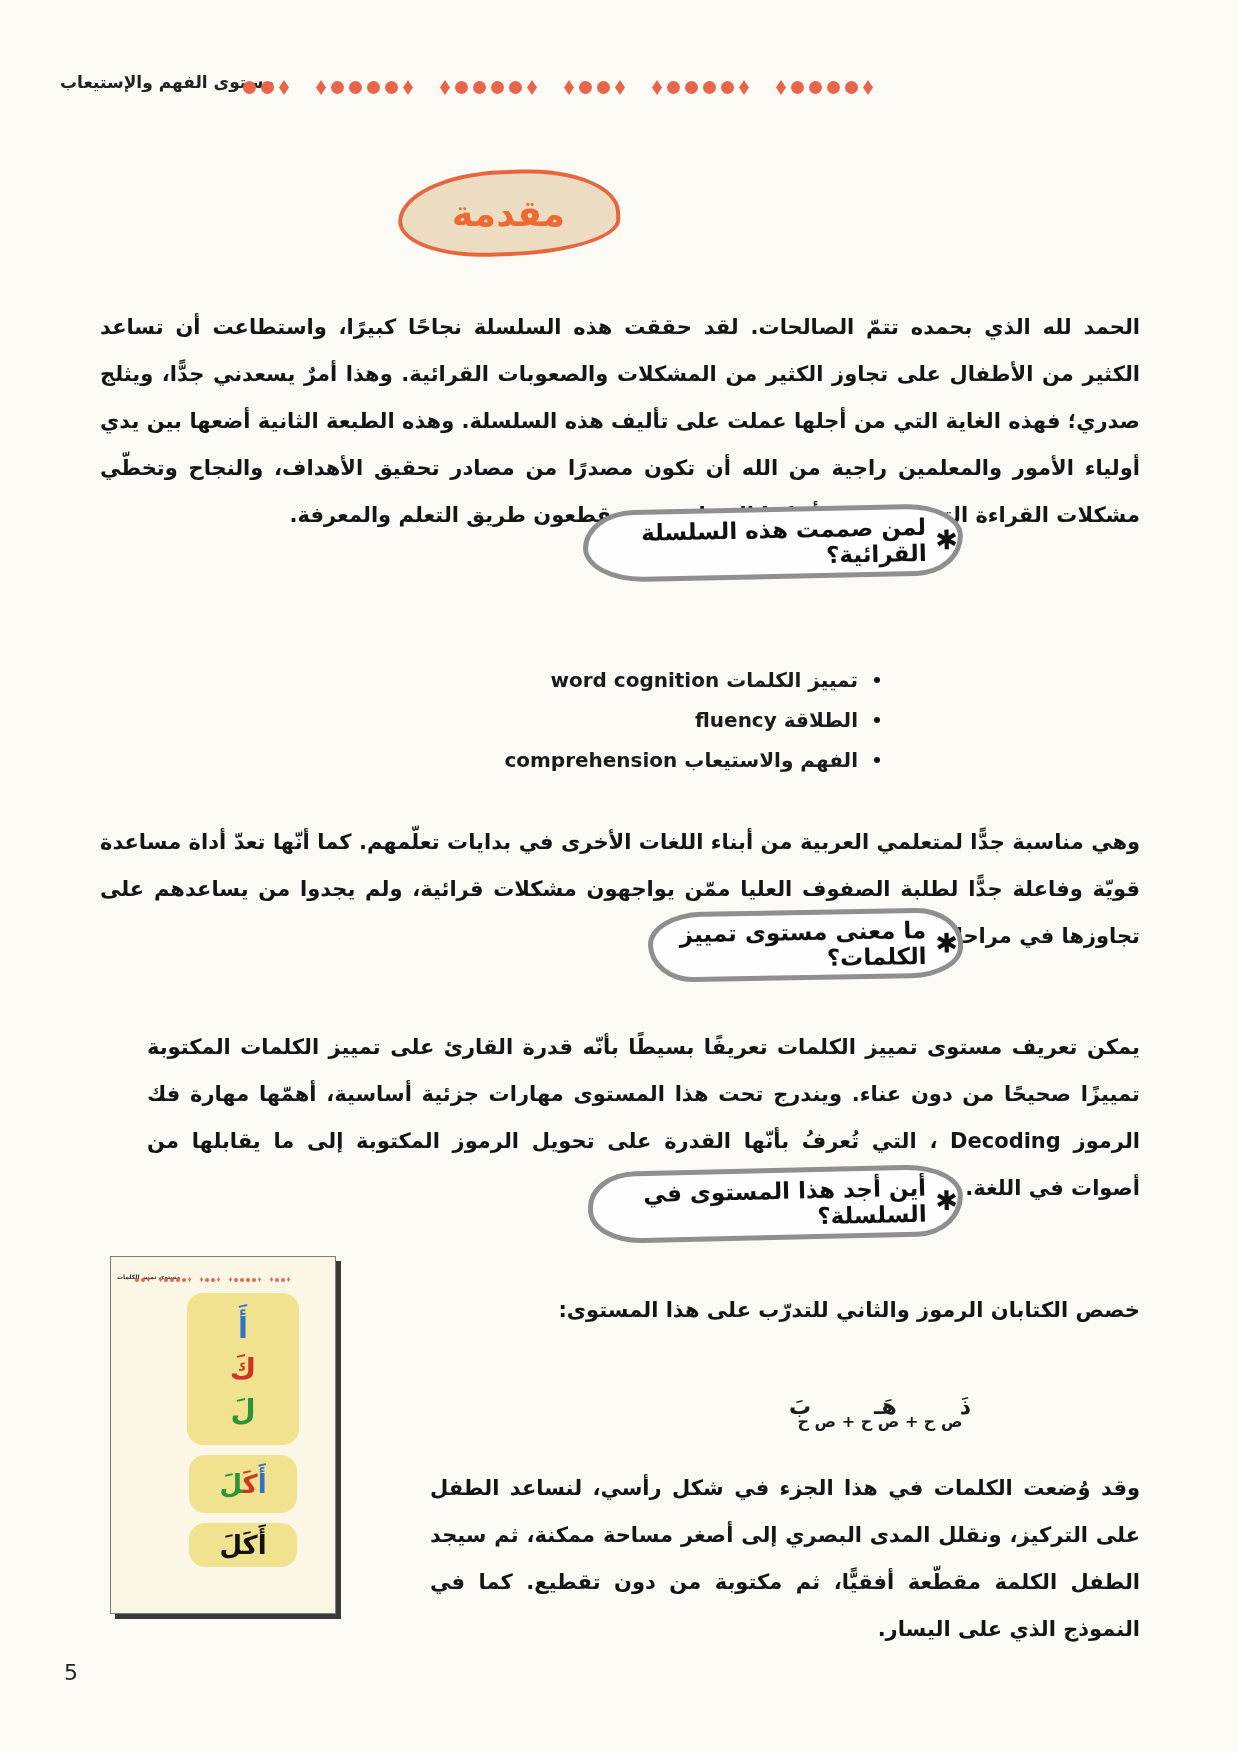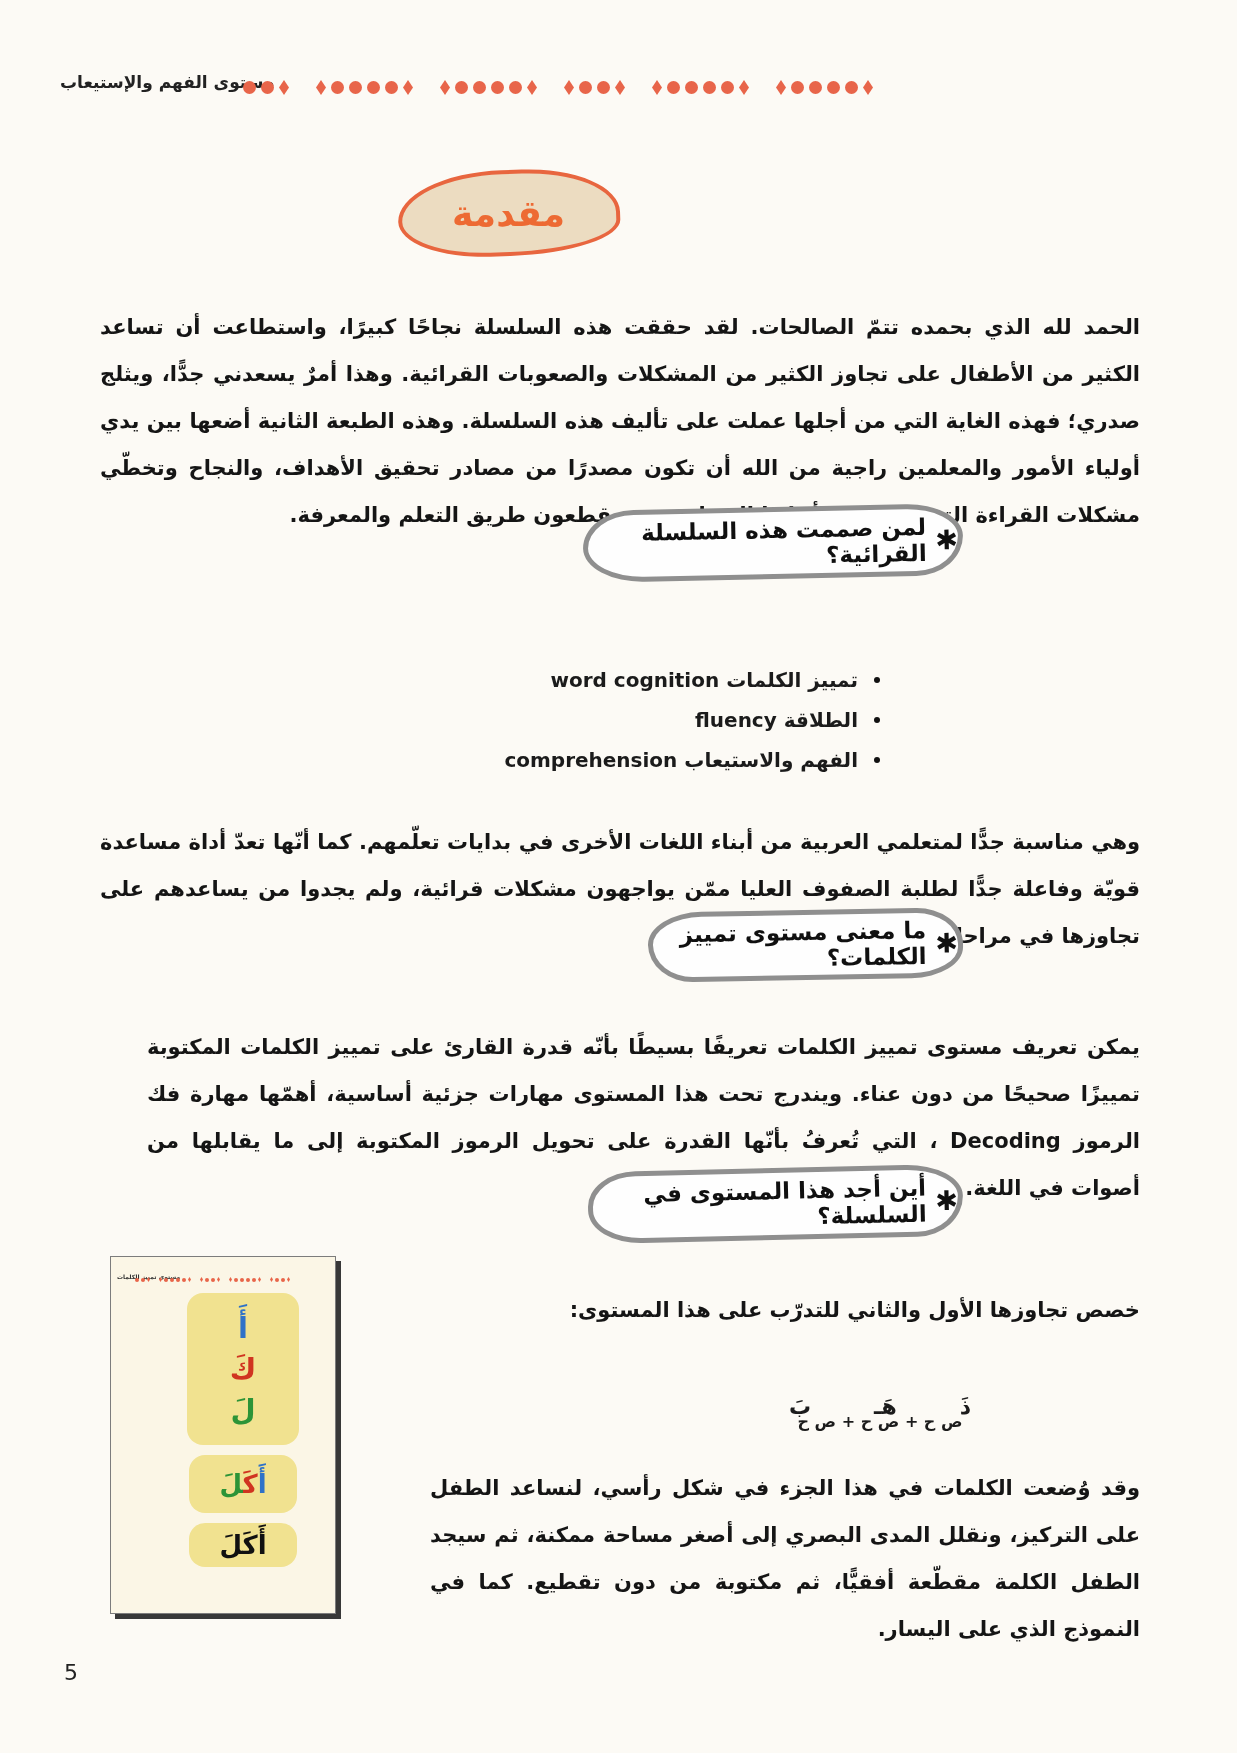--- a/index.html
+++ b/index.html
@@ -175,21 +175,21 @@
     <span>ما معنى مستوى تمييز الكلمات؟</span>
   </div>
 
   <p class="para p-right" style="top:1003px;margin-left:47px;">يمكن تعريف مستوى تمييز الكلمات تعريفًا بسيطًا بأنّه قدرة القارئ على تمييز الكلمات المكتوبة تمييزًا صحيحًا من دون عناء. ويندرج تحت هذا المستوى مهارات جزئية أساسية، أهمّها مهارة فك الرموز Decoding ، التي تُعرفُ بأنّها القدرة على تحويل الرموز المكتوبة إلى ما يقابلها من أصوات في اللغة.</p>
 
   <div class="bubble bubble-3">
     <span class="asterisk">✱</span>
     <span>أين أجد هذا المستوى في السلسلة؟</span>
   </div>
 
-  <p class="para" style="top:1266px;right:97px;left:430px;">خصص تجاوزها الأول والثاني للتدرّب على هذا المستوى:</p>
+  <p class="para" style="top:1266px;right:97px;left:430px;">خصص الكتابان الرموز والثاني للتدرّب على هذا المستوى:</p>
 
 
   <div class="syllables">ص ح + ص ح + ص ح</div>
   <div class="syl-letters">
     <span>ذَ</span>
     <span>هَـ</span>
     <span>بَ</span>
   </div>
 
   <p class="para" style="top:1444px;right:97px;left:430px;">وقد وُضعت الكلمات في هذا الجزء في شكل رأسي، لنساعد الطفل على التركيز، ونقلل المدى البصري إلى أصغر مساحة ممكنة، ثم سيجد الطفل الكلمة مقطّعة أفقيًّا، ثم مكتوبة من دون تقطيع. كما في النموذج الذي على اليسار.</p>

